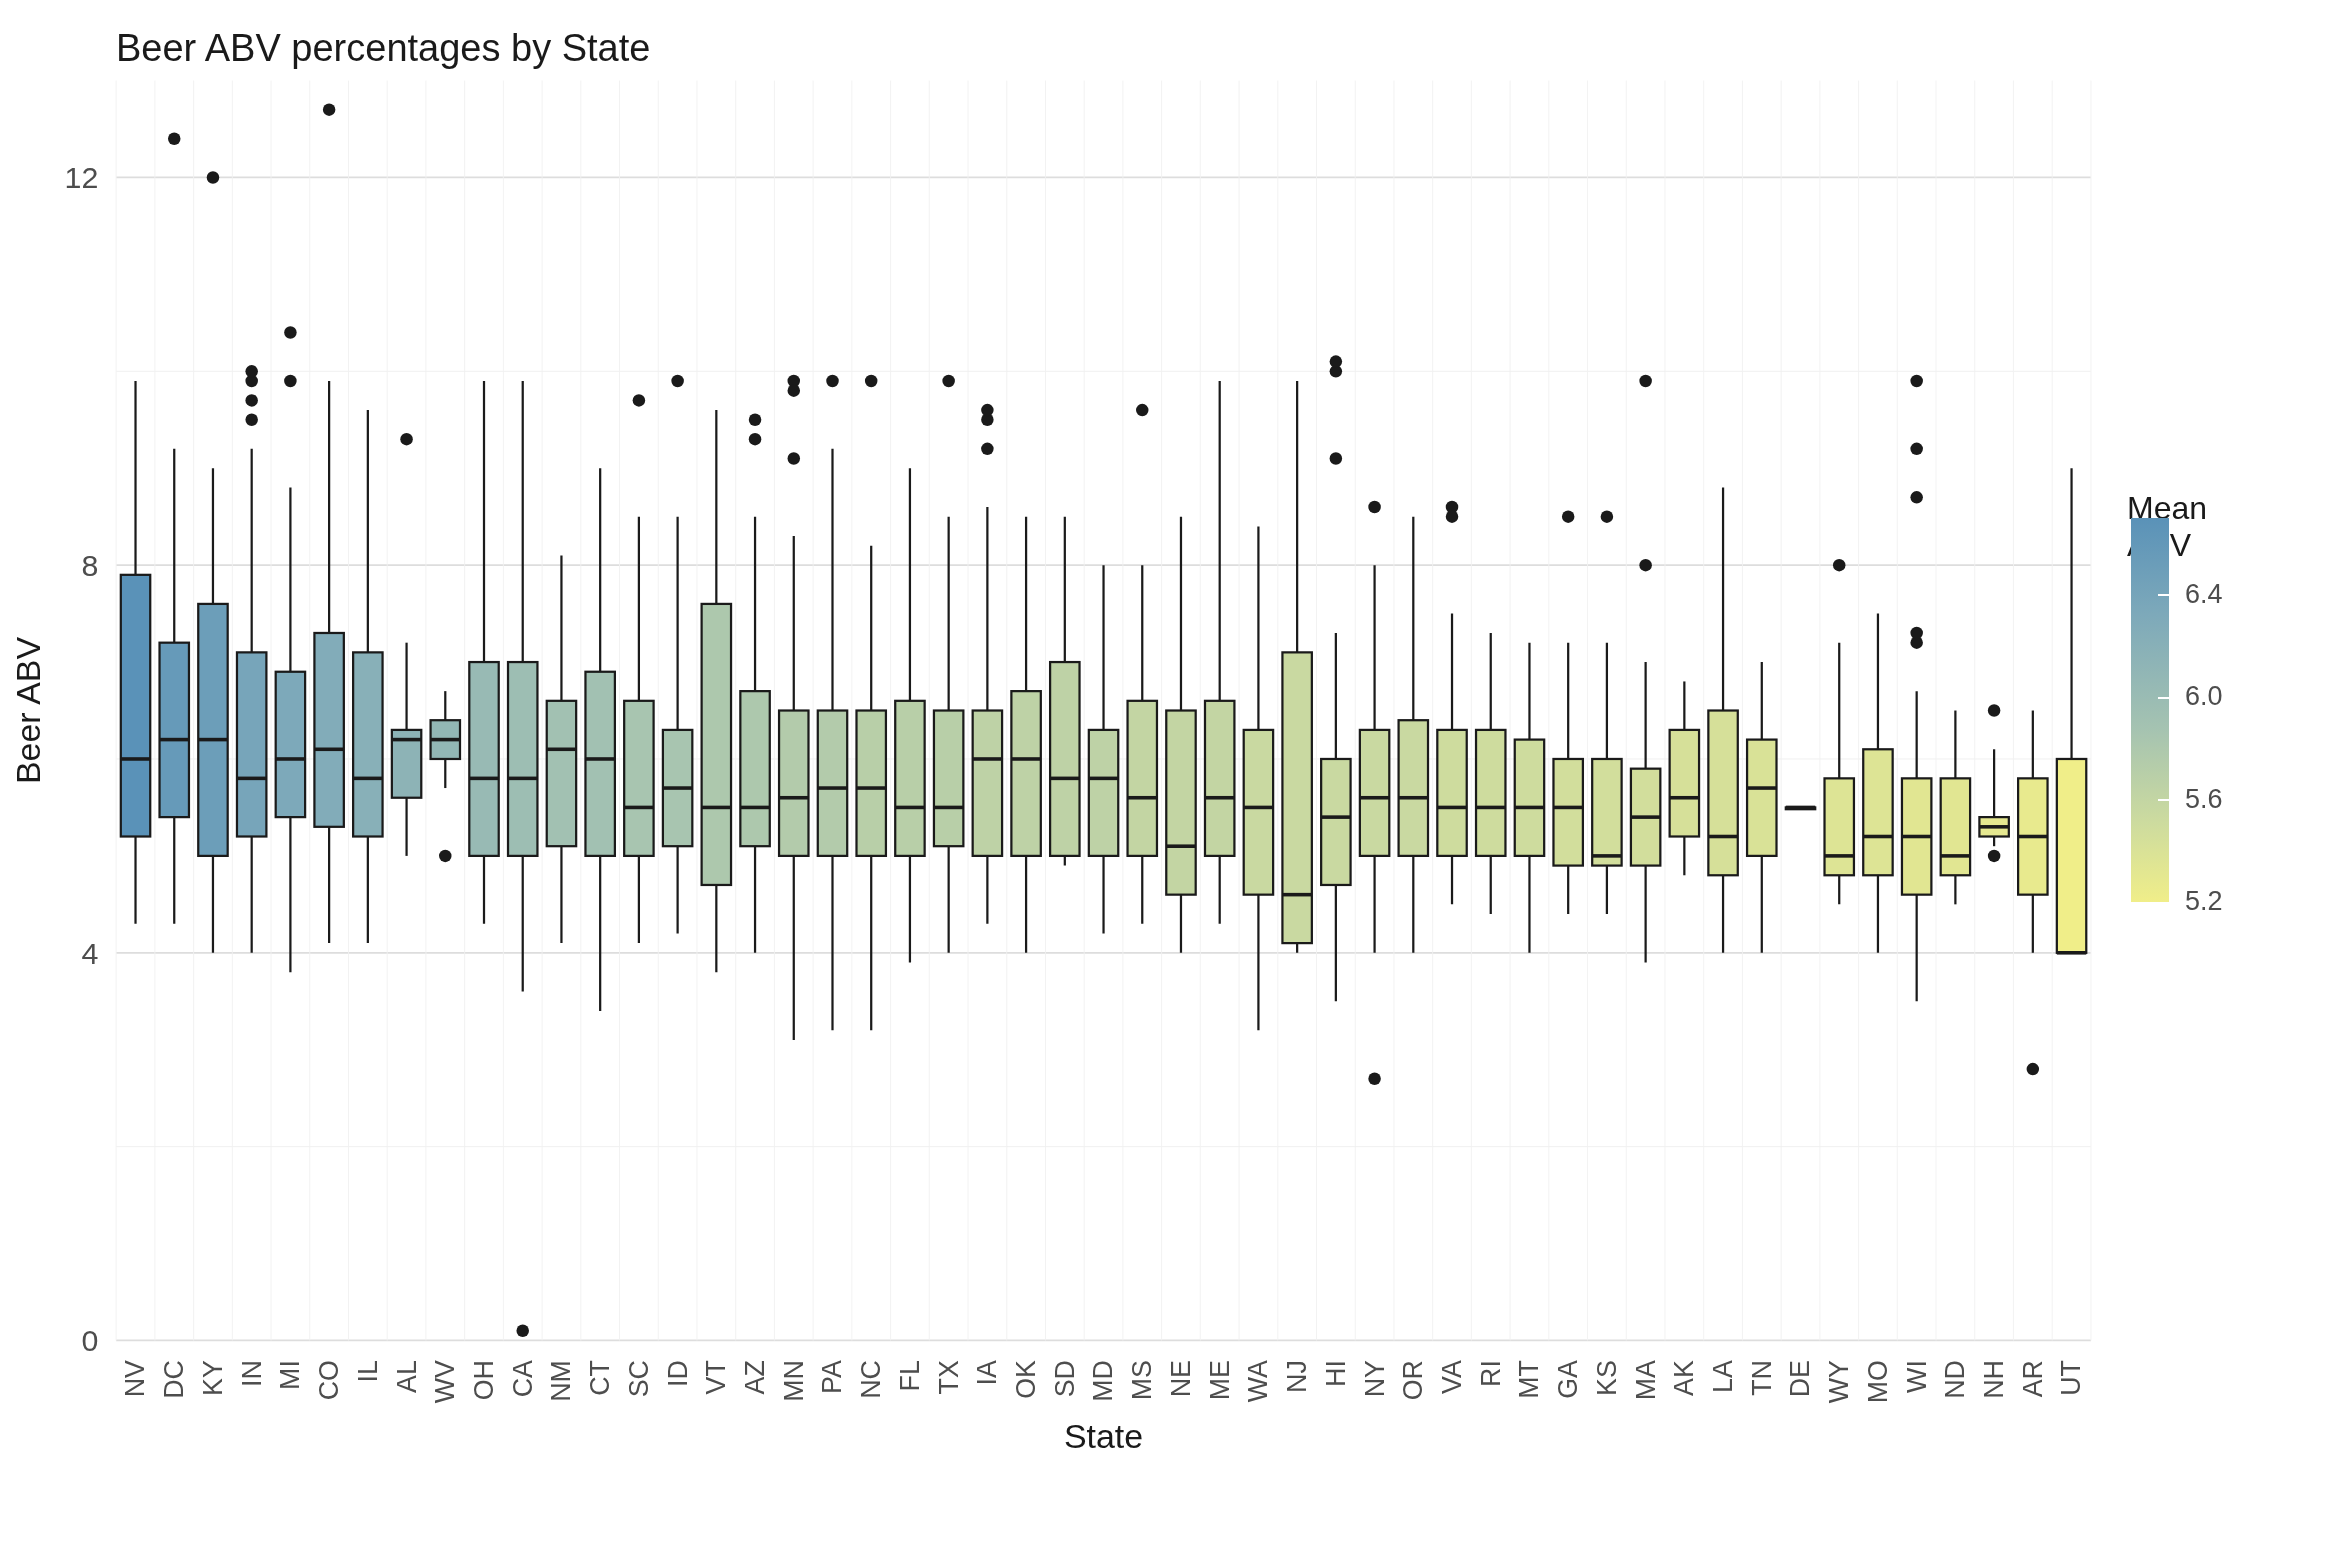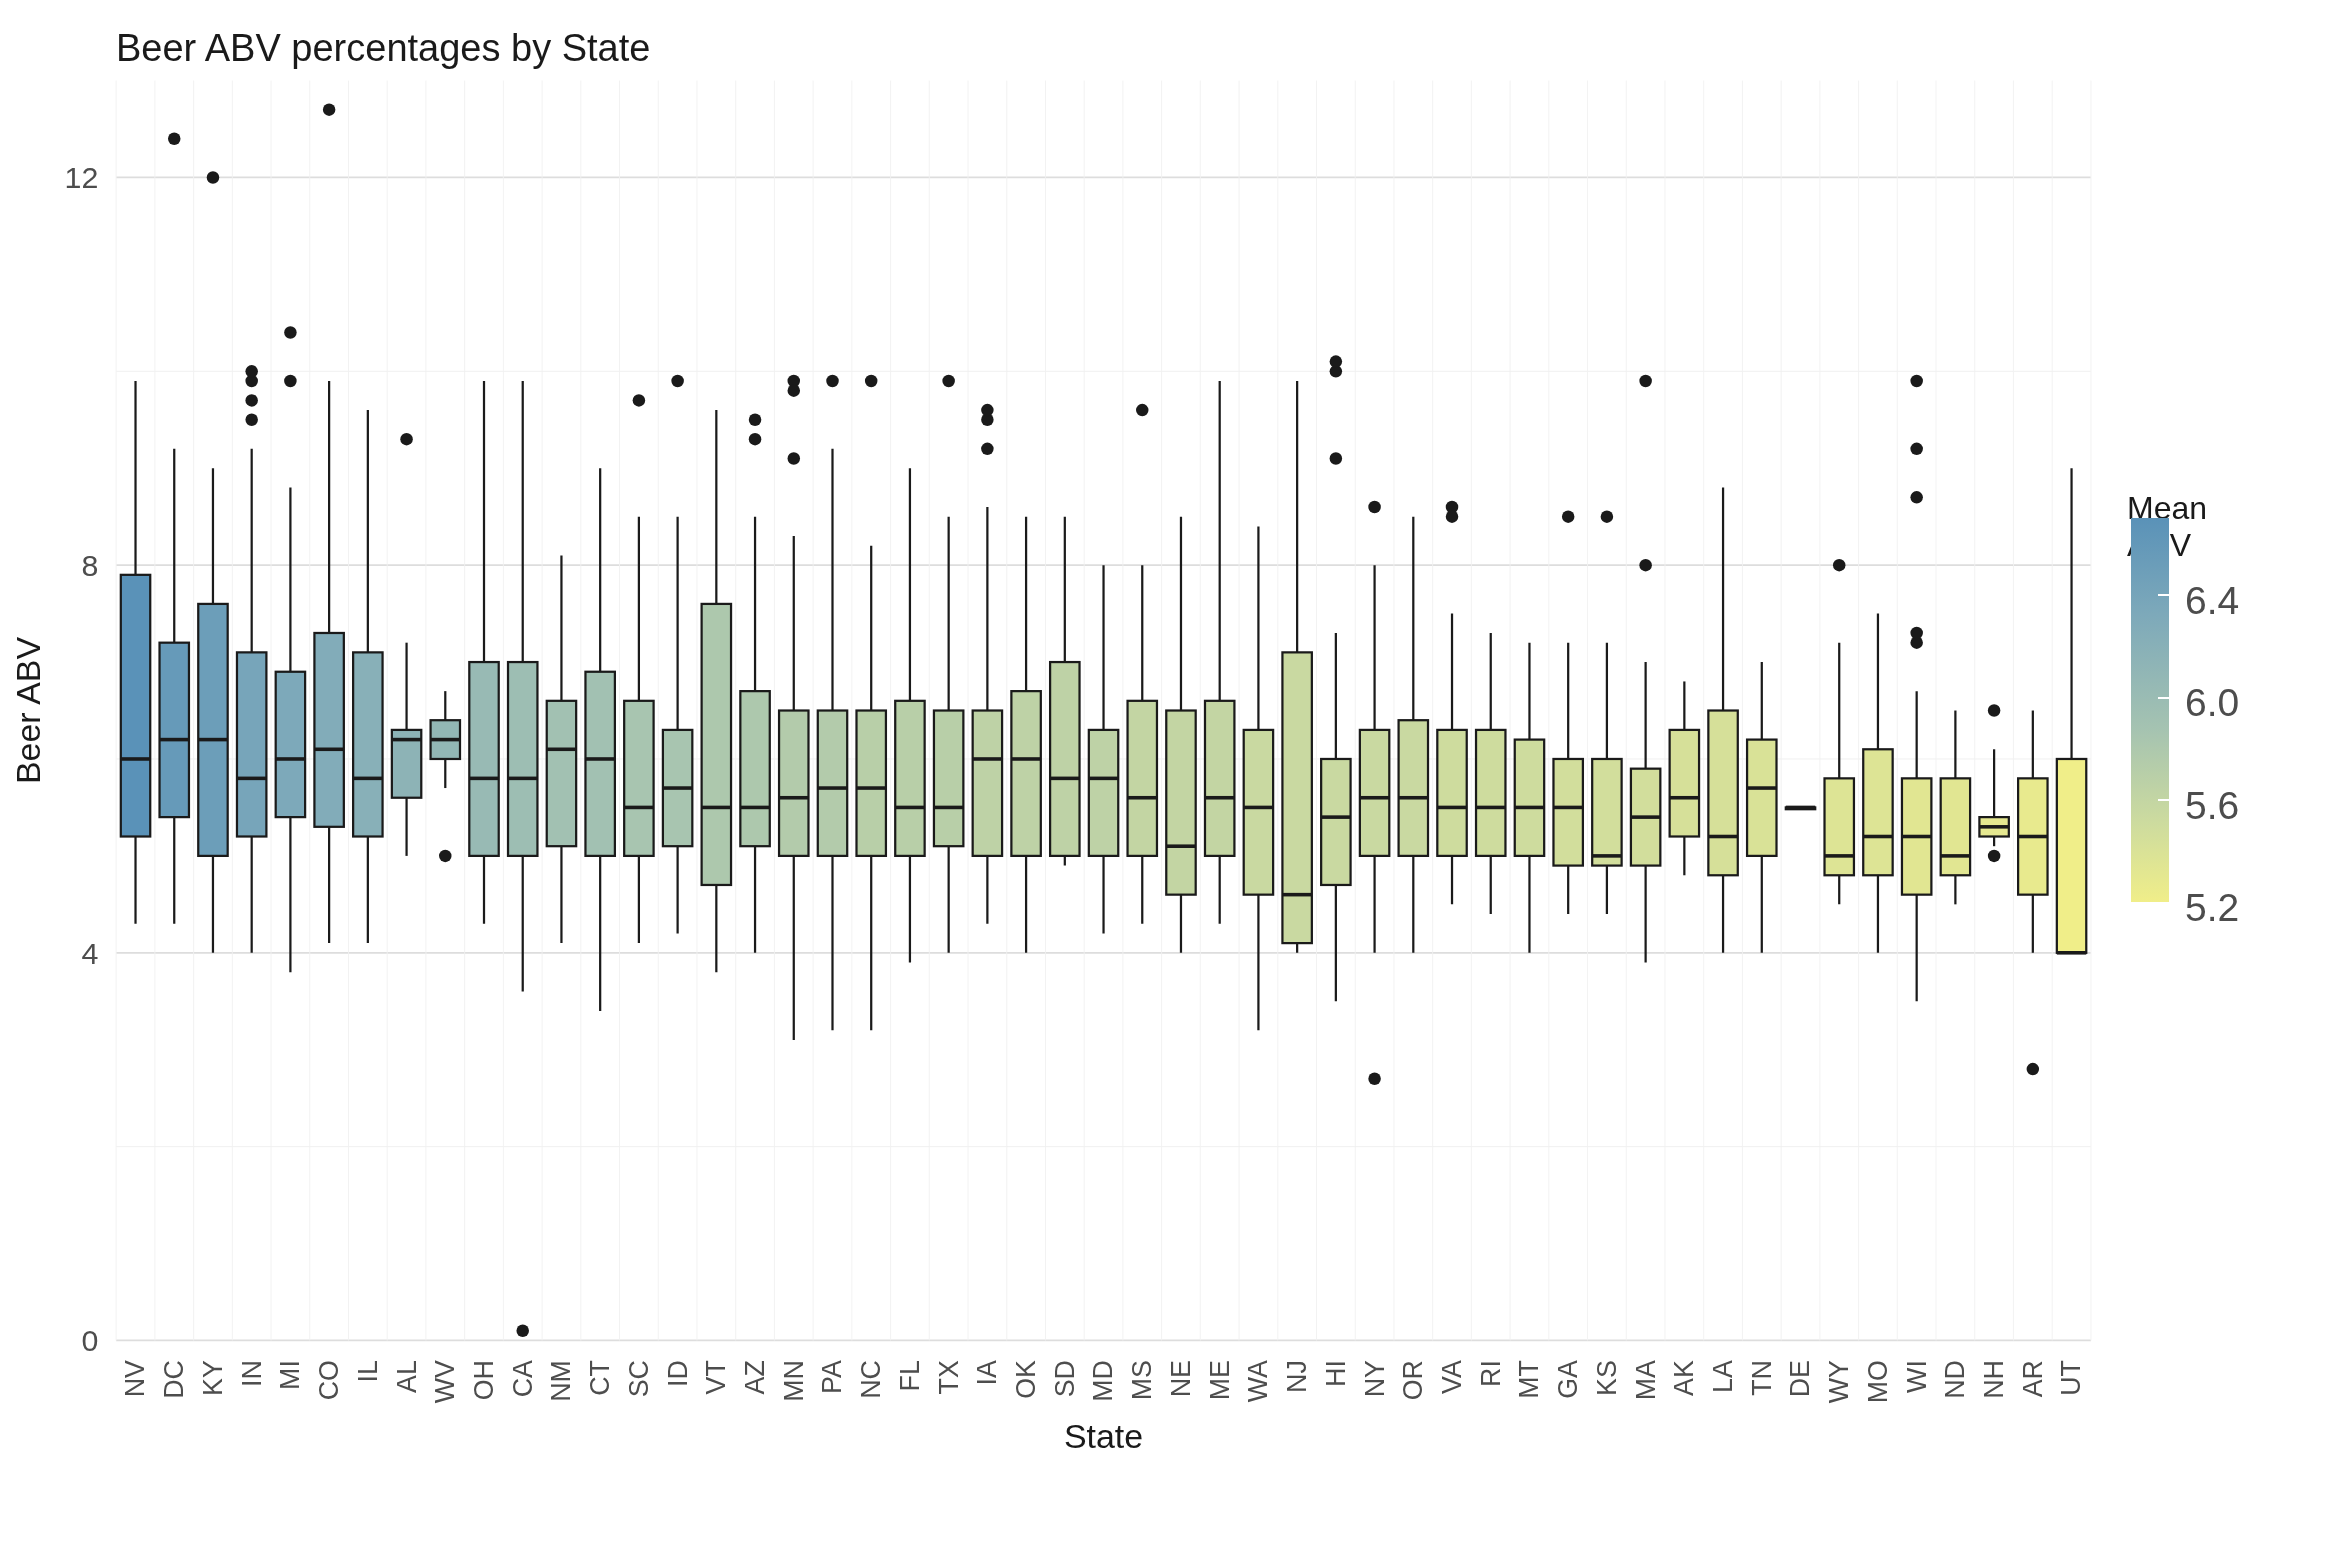--- a/index.html
+++ b/index.html
@@ -33,21 +33,21 @@
     width: 38px;
     background: linear-gradient(to bottom,
       #5a92b8 0%,
       #7da9ba 25%,
       #a5c3b1 55%,
       #cedc9e 80%,
       #f0ee89 100%);
   }
   .legend-tick {
     position: absolute;
-    font-size: 39px;
+    font-size: 27px;
     color: #4d4d4d;
   }
   .legend-tickmark {
     position: absolute;
     width: 10.7px;
     height: 1.8px;
     background: #ffffff;
   }
 </style>
 </head>

